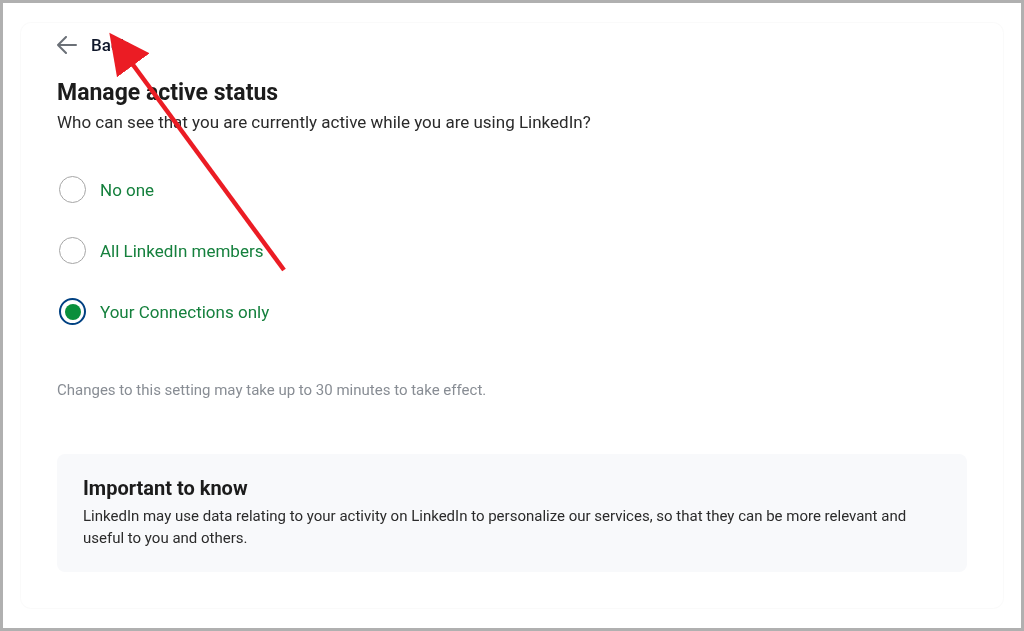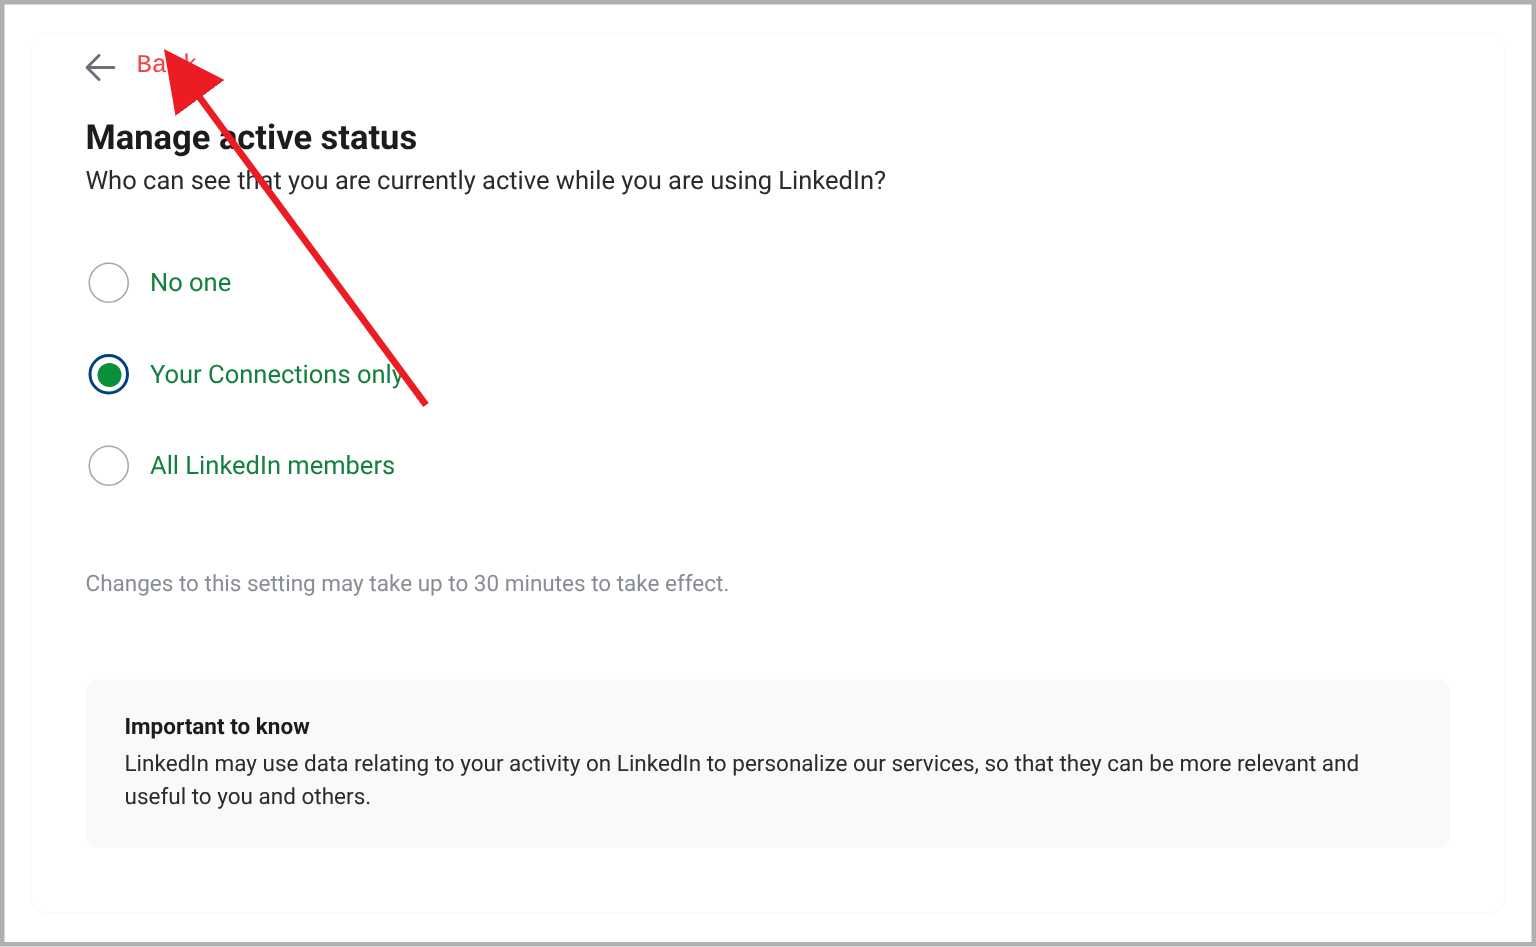--- a/index.html
+++ b/index.html
@@ -37,24 +37,23 @@
       align-items: center;
       gap: 14px;
       padding: 4px 0 24px 0;
       cursor: pointer;
       width: fit-content;
     }
     .back-arrow svg {
       display: block;
     }
     .back-label {
-      color: #ef4444;
+      color: #0f172a;
       font-size: 17px;
       font-weight: 500;
-      font-family: Liberation Mono, monospace;
     }
     .page-title {
       font-size: 23px;
       font-weight: 700;
       color: #1c1c1c;
       margin-bottom: 6px;
     }
     .page-subtitle {
       font-size: 17px;
       color: #2b2b2b;
@@ -103,21 +102,21 @@
       font-size: 15px;
       color: #888d94;
       margin-bottom: 55px;
     }
     .info-box {
       background: #f8f9fb;
       border-radius: 8px;
       padding: 22px 26px;
     }
     .info-title {
-      font-size: 15px;
+      font-size: 20px;
       font-weight: 700;
       color: #1c1c1c;
       margin-bottom: 6px;
     }
     .info-body {
       font-size: 15px;
       color: #2b2b2b;
       line-height: 1.45;
     }
     
@@ -147,29 +146,29 @@
     <p class="page-subtitle">Who can see that you are currently active while you are using LinkedIn?</p>
 
     <div class="radio-group">
 
       <label class="radio-item">
         <span class="radio-circle"></span>
         <span class="radio-label">No one</span>
       </label>
 
       <label class="radio-item">
+        <span class="radio-circle"></span>
+        <span class="radio-label">All LinkedIn members</span>
+      </label>
+
+      <label class="radio-item">
         <span class="radio-circle selected">
           <span class="radio-inner"></span>
         </span>
         <span class="radio-label">Your Connections only</span>
-      </label>
-
-      <label class="radio-item">
-        <span class="radio-circle"></span>
-        <span class="radio-label">All LinkedIn members</span>
       </label>
 
     </div>
 
     <p class="note">Changes to this setting may take up to 30 minutes to take effect.</p>
 
     <div class="info-box">
       <p class="info-title">Important to know</p>
       <p class="info-body">LinkedIn may use data relating to your activity on LinkedIn to personalize our services, so that they can be more relevant and useful to you and others.</p>
     </div>

